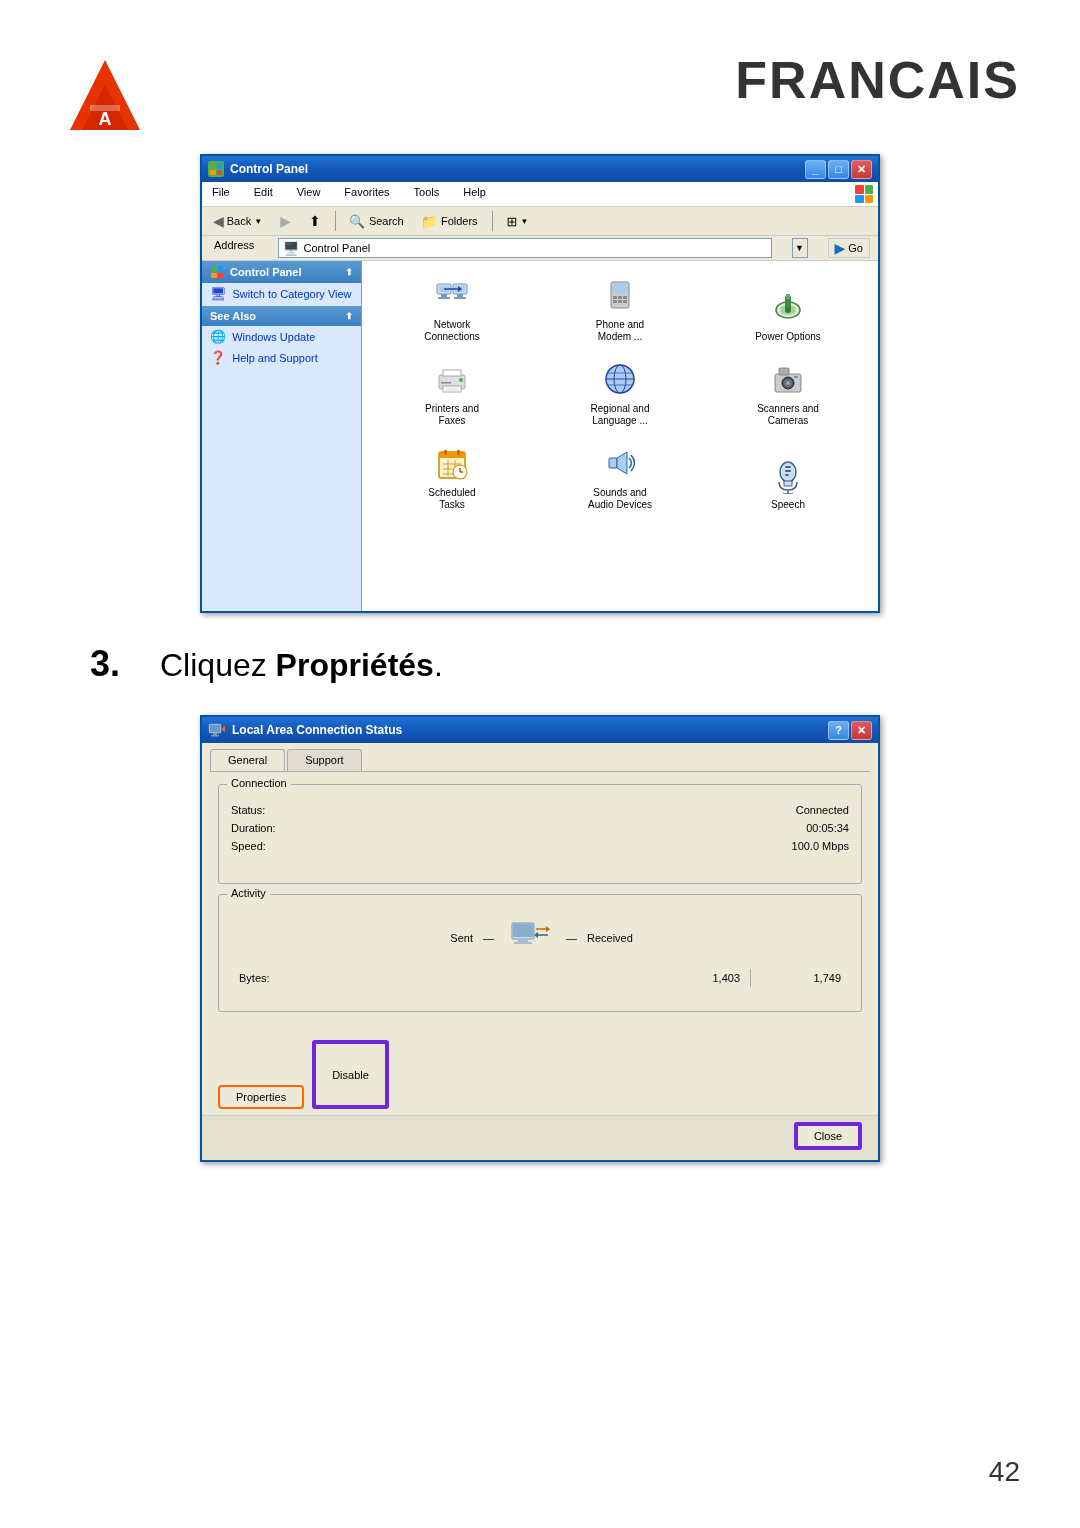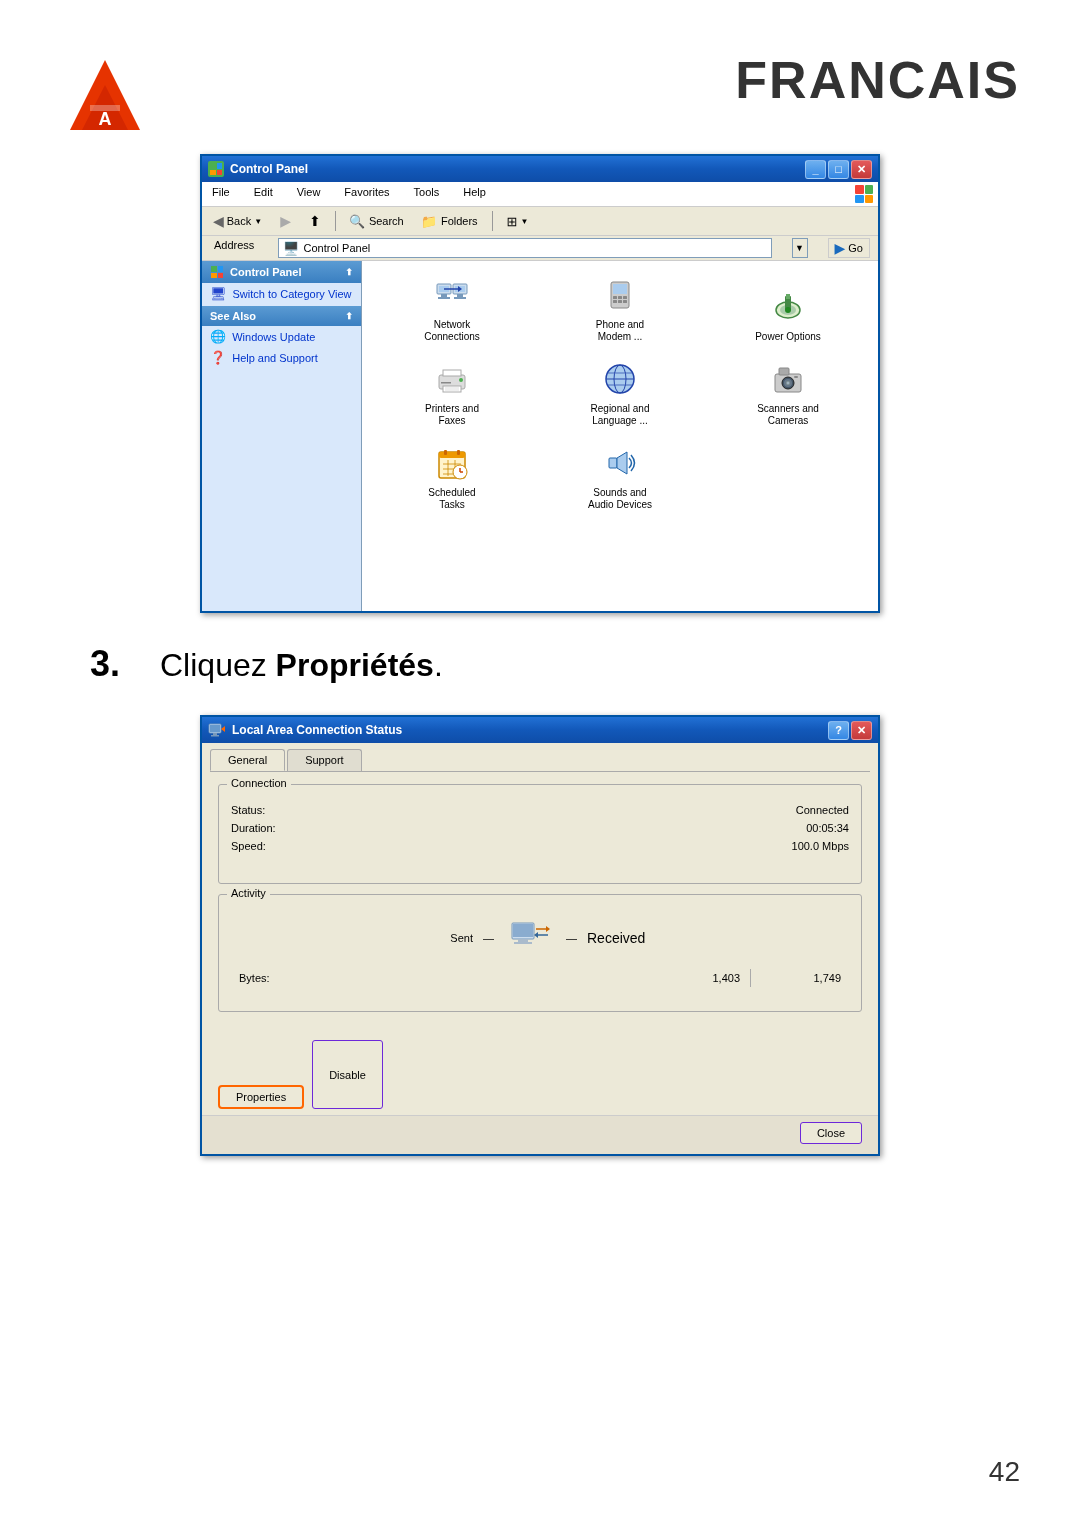--- a/index.html
+++ b/index.html
@@ -421,21 +421,21 @@
     .lac-button-row {
       display: flex;
       gap: 8px;
       padding: 6px 16px;
     }
 
     .lac-btn {
       padding: 4px 16px;
       font-size: 11px;
       background: #ece9d8;
-      border: 1px solid #6d28d9;
+      border: 4px solid #6d28d9;
       border-radius: 3px;
       cursor: pointer;
       font-family: Tahoma, Arial, sans-serif;
     }
     .lac-btn.highlighted {
       border: 2px solid #ff6600;
       border-radius: 4px;
       margin-top: 45px;
     }
 
@@ -724,20 +724,35 @@
                 <svg width="38" height="38" viewBox="0 0 38 38">
                   <rect x="8" y="14" width="8" height="10" rx="1" fill="#aaccee" stroke="#2266aa" stroke-width="1"></rect>
                   <polygon points="16,14 26,8 26,30 16,24" fill="#aaccee" stroke="#2266aa" stroke-width="1"></polygon>
                   <path d="M28,14 Q33,19 28,24" stroke="#2266aa" stroke-width="1.5" fill="none"></path>
                   <path d="M30,11 Q37,19 30,27" stroke="#2266aa" stroke-width="1.5" fill="none"></path>
                 </svg>
               </div>
               <span class="icon-label">Sounds and<br>Audio Devices</span>
             </div>
 
+            <div class="icon-item">
+              <div class="icon-img">
+                <svg width="38" height="38" viewBox="0 0 38 38">
+                  <ellipse cx="19" cy="16" rx="8" ry="10" fill="#ccddee" stroke="#446688" stroke-width="1.5"></ellipse>
+                  <rect x="15" y="25" width="8" height="5" fill="#ccddee" stroke="#446688" stroke-width="1"></rect>
+                  <path d="M10,26 Q10,34 19,34 Q28,34 28,26" stroke="#446688" stroke-width="1.5" fill="none"></path>
+                  <line x1="19" y1="34" x2="19" y2="38" stroke="#446688" stroke-width="1.5"></line>
+                  <line x1="14" y1="38" x2="24" y2="38" stroke="#446688" stroke-width="1.5"></line>
+                  <rect x="16" y="10" width="6" height="2" rx="1" fill="#446688"></rect>
+                  <rect x="16" y="14" width="6" height="2" rx="1" fill="#446688"></rect>
+                  <rect x="16" y="18" width="4" height="2" rx="1" fill="#446688"></rect>
+                </svg>
+              </div>
+              <span class="icon-label">Speech</span>
+            </div>
 
           </div>
         </div>
 
       </div>
     </div>
   </div>
 
   <div class="step-container">
     <div class="step-number">3.</div>
@@ -812,21 +827,21 @@
                 <rect x="10" y="25" width="18" height="2" fill="#aabbcc"></rect>
 
                 <line x1="32" y1="12" x2="44" y2="12" stroke="#cc6600" stroke-width="1.5"></line>
                 <polygon points="42,9 46,12 42,15" fill="#cc6600"></polygon>
 
                 <line x1="44" y1="18" x2="32" y2="18" stroke="#336699" stroke-width="1.5"></line>
                 <polygon points="34,15 30,18 34,21" fill="#336699"></polygon>
               </svg>
             </div>
             <span style="font-size:11px;">—</span>
-            <span class="info-label" style="font-size:14px;min-width:60px;text-align:left;">Received</span>
+            <span class="info-label" style="font-size:11px;min-width:60px;text-align:left;">Received</span>
           </div>
 
           <div style="display:flex;align-items:center;padding:4px 8px;">
             <span class="info-label" style="flex:1;font-size:11px;">Bytes:</span>
             <span class="info-value" style="font-size:11px;width:80px;text-align:right;">1,403</span>
             <div style="width:1px;height:18px;background:#aaa;margin:0 10px;"></div>
             <span class="info-value" style="font-size:11px;width:80px;text-align:right;">1,749</span>
           </div>
           <div style="height:8px;"></div>
         </div>

